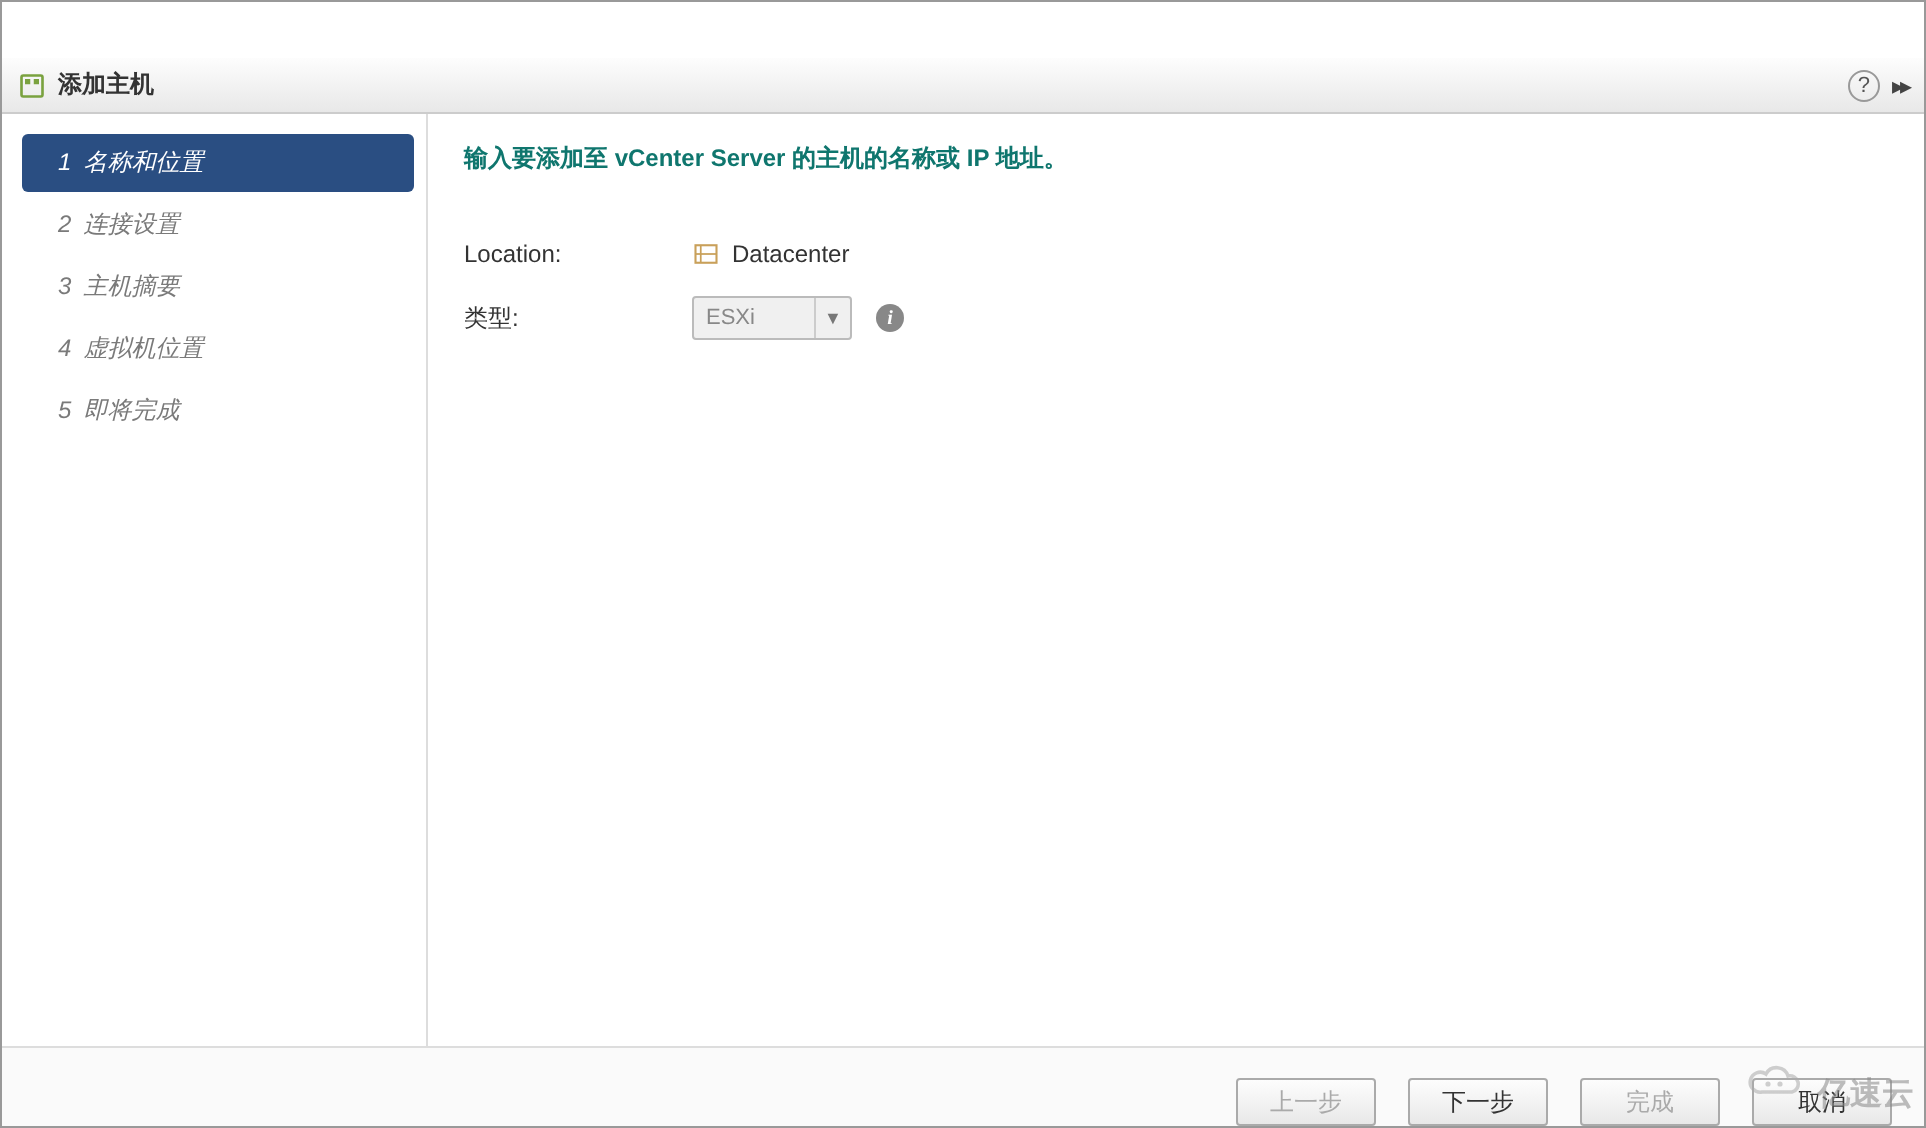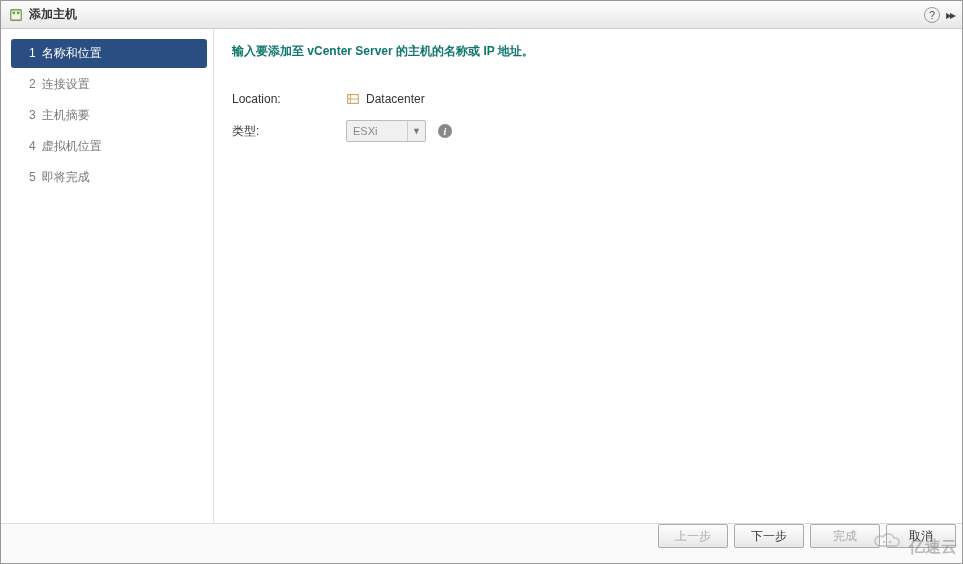--- a/index.html
+++ b/index.html
@@ -21,20 +21,21 @@
       background: #fff;
     }
     .titlebar {
       height: 28px;
       background: linear-gradient(#fdfdfd, #e8e8e8);
       border-bottom: 1px solid #ccc;
       display: flex;
       align-items: center;
       padding: 0 8px;
       color: #333;
+      margin-top: 28px;
     }
     .titlebar .host-icon {
       width: 14px; height: 14px;
       margin-right: 6px;
       display: inline-block;
     }
     .titlebar .title-text { font-weight: bold; flex: 1; }
     .titlebar .help-icon {
       width: 16px; height: 16px;
       border: 1px solid #999; border-radius: 50%;
@@ -52,20 +53,21 @@
       width: 213px;
       border-right: 1px solid #ddd;
       padding: 10px 0 0 0;
     }
     .step {
       padding: 6px 10px 6px 18px;
       margin: 0 6px 2px 10px;
       border-radius: 3px;
       color: #7a7a7a;
       cursor: default;
+      font-style: italic;
     }
     .step.active {
       background: #2a4e82;
       color: #fff;
     }
     .step .num { margin-right: 6px; }
     .content {
       flex: 1;
       padding: 14px 18px;
       color: #333;
@@ -122,24 +124,24 @@
       color: #fff;
       font-size: 10px; font-weight: bold; font-style: italic;
       display: inline-flex; align-items: center; justify-content: center;
       margin-left: 12px;
       font-family: Georgia, serif;
     }
     .footer {
       height: 40px;
       border-top: 1px solid #ddd;
       display: flex;
-      align-items: flex-start;
+      align-items: flex-end;
       justify-content: flex-end;
-      padding: 0 6px;
-      gap: 6px;
+      padding: 0 16px;
+      gap: 16px;
       background: #fafafa;
     }
     .btn {
       min-width: 70px;
       height: 24px;
       border: 1px solid #aaa;
       background: linear-gradient(#fdfdfd, #e8e8e8);
       border-radius: 2px;
       font-size: 12px;
       cursor: pointer;

